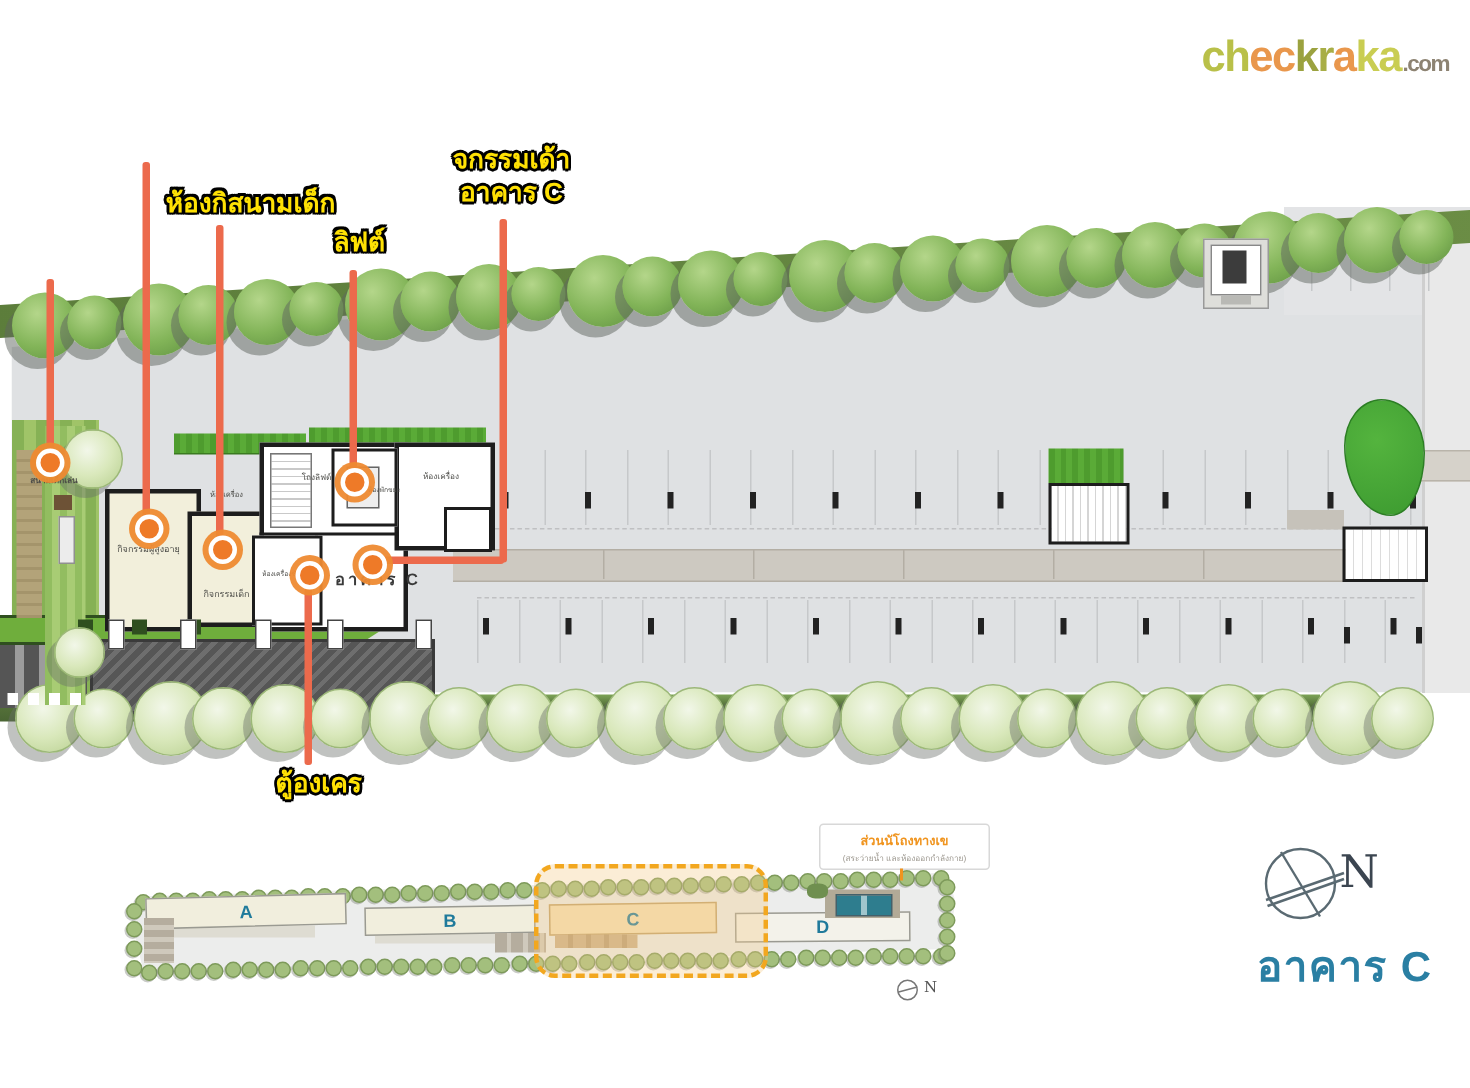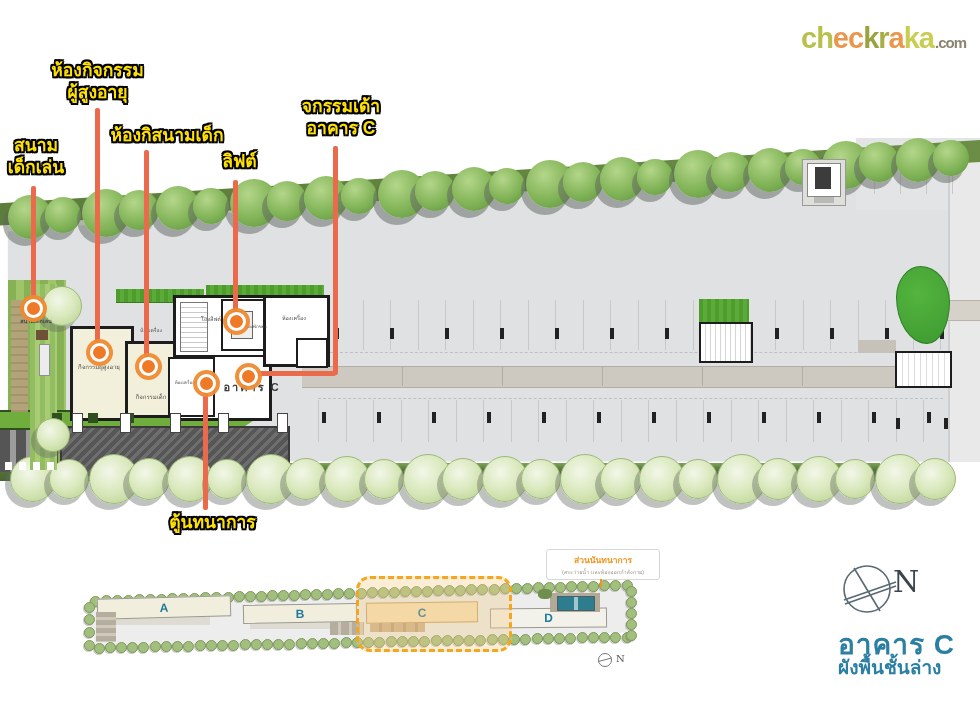--- a/index.html
+++ b/index.html
@@ -313,35 +313,27 @@
     <div class="leader-h" style="left:254px;top:371px;width:82px;"></div>
     <div class="leader" style="left:203px;top:392px;height:118px;"></div>
 
     <div class="marker" style="left:24px;top:299px;"></div>
     <div class="marker" style="left:90px;top:343px;"></div>
     <div class="marker" style="left:139px;top:357px;"></div>
     <div class="marker" style="left:227px;top:312px;"></div>
     <div class="marker" style="left:239px;top:367px;"></div>
     <div class="marker" style="left:197px;top:374px;"></div>
 
-    <div class="ann" style="left:45px;top:60px;width:105px;">
-      <div>ห้องกิจกรรม</div>
-      <div>ผู้สูงอายุ</div>
-    </div>
-    <div class="ann" style="left:2px;top:135px;width:68px;">
-      <div>สนาม</div>
-      <div>เด็กเล่น</div>
-    </div>
     <div class="ann" style="left:103px;top:125px;width:128px;">ห้องกิสนามเด็ก</div>
     <div class="ann" style="left:212px;top:151px;width:55px;">ลิฟต์</div>
     <div class="ann" style="left:290px;top:96px;width:102px;">
       <div>จกรรมเด้า</div>
       <div>อาคาร C</div>
     </div>
-    <div class="ann" style="left:165px;top:512px;width:95px;">ตู้นทนาการ</div>
+    <div class="ann" style="left:165px;top:512px;width:95px;">ตู้องเคร</div>
   </div>
 
   <div id="minimap">
     <div class="abs" style="left:85px;top:578px;width:552px;height:78px;background:#ecedec;z-index:1;
                 clip-path:polygon(0.5% 45%,2% 25%,99% 5%,100% 30%,99% 70%,2% 92%);"></div>
     <div id="mTrees">
         <div class="mtree" style="left: 89.5px; top: 595.5px;"></div>
         <div class="mtree" style="left: 100.583px; top: 595.167px;"></div>
         <div class="mtree" style="left: 111.667px; top: 594.833px;"></div>
         <div class="mtree" style="left: 122.75px; top: 594.5px;"></div>
@@ -474,35 +466,34 @@
     <div class="abs" style="left:550px;top:593px;width:50px;height:19px;background:#b2aa97;z-index:3;"></div>
     <div class="abs" style="left:557px;top:596px;width:36px;height:13px;z-index:4;border:1px solid #44606a;
                 background:linear-gradient(90deg,#2e7d8e 0 45%,#9fc6cd 45% 55%,#2e7d8e 55%);"></div>
     <div class="abs" style="left:538px;top:589px;width:14px;height:10px;background:#6f8f4f;border-radius:40%;z-index:4;"></div>
 
     <div class="abs" style="left:356px;top:576px;width:150px;height:70px;border:3px dashed #f2a71f;border-radius:14px;
                 background:rgba(244,203,137,.35);z-index:5;"></div>
 
     <div class="abs" style="left:546px;top:549px;width:112px;height:29px;background:#fff;border:1px solid #d8d8d8;
                 border-radius:3px;z-index:6;text-align:center;">
-      <div style="font-size:8.5px;font-weight:bold;color:#f0941e;margin-top:3px;">ส่วนนันทนาการ</div>
+      <div style="font-size:8.5px;font-weight:bold;color:#f0941e;margin-top:3px;">ส่วนนัโถงทางเข</div>
       <div style="font-size:5.5px;color:#9a958c;margin-top:1px;">(สระว่ายน้ำ และห้องออกกำลังกาย)</div>
     </div>
     <div class="abs" style="left:600px;top:579px;height:8px;width:0;border-left:2px dashed #f0941e;z-index:6;"></div>
 
     <svg class="abs" style="left:597px;top:652px;z-index:6;" width="20" height="16" viewBox="0 0 20 16">
       <circle cx="8" cy="8" r="6.5" fill="none" stroke="#777" stroke-width="1"></circle>
       <line x1="1.5" y1="9.5" x2="14.5" y2="6" stroke="#777" stroke-width="1"></line>
     </svg>
     <span class="abs" style="left:616px;top:653px;font-family:'DejaVu Serif',serif;font-size:10px;color:#555;z-index:6;">N</span>
   </div>
 
   <svg class="abs" style="left:840px;top:560px;z-index:5;" width="60" height="60" viewBox="0 0 60 60">
     <circle cx="27" cy="29" r="23" fill="none" stroke="#5a6a72" stroke-width="1.6"></circle>
     <line x1="14" y1="8" x2="40" y2="51" stroke="#5a6a72" stroke-width="1.6"></line>
     <line x1="4" y1="40" x2="56" y2="22" stroke="#5a6a72" stroke-width="1.8"></line>
     <line x1="5" y1="44" x2="56" y2="26" stroke="#5a6a72" stroke-width="1.8"></line>
   </svg>
   <span class="nletter">N</span>
   <div class="ftitle">อาคาร C</div>
-  <div class="fsub">ผังพื้นชั้นล่าง</div>
 
 </div>
 
 </body></html>

